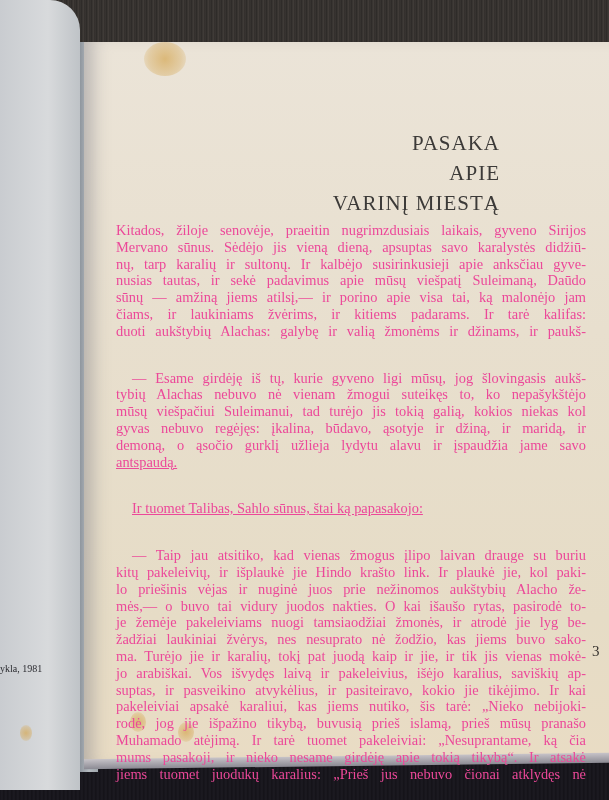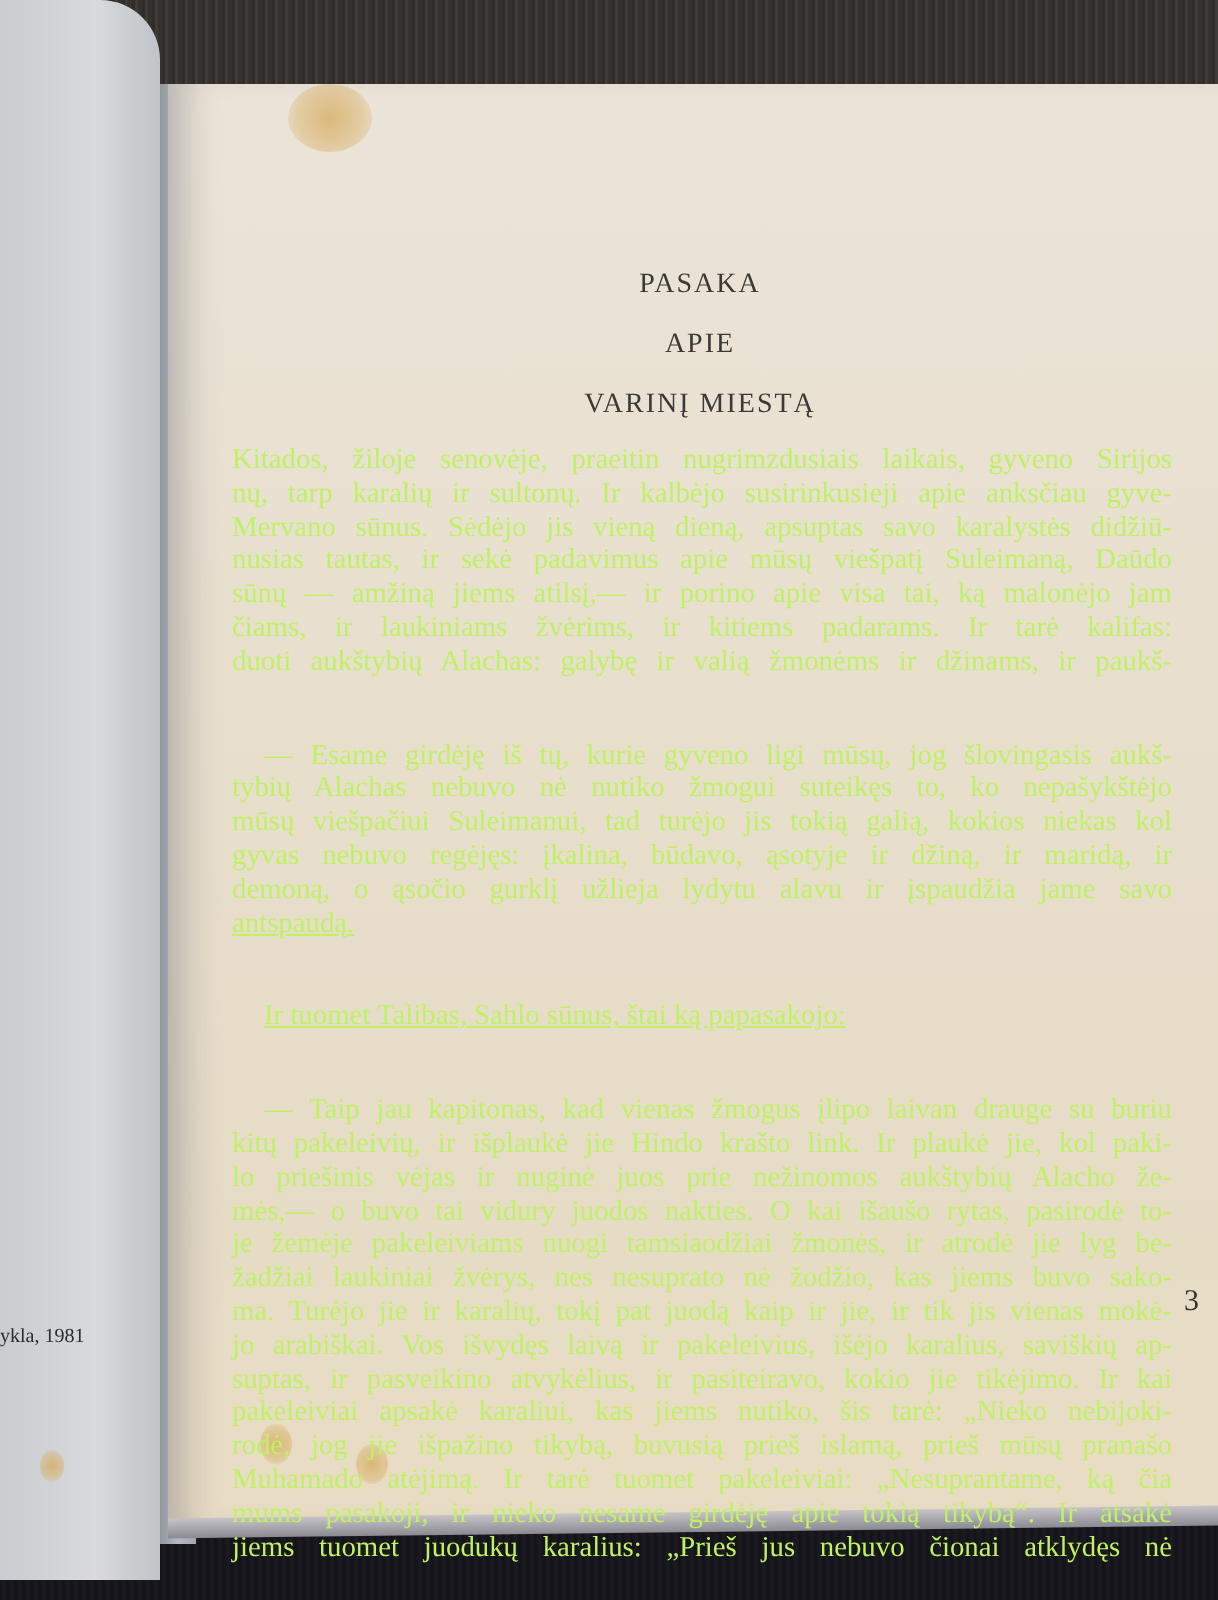--- a/index.html
+++ b/index.html
@@ -32,25 +32,25 @@
     position: absolute; left: 84px; top: 42px; width: 525px; height: 720px;
     background: linear-gradient(180deg, #ebe4d8 0%, #e8dfce 40%, #e6dcc6 80%, #e9dcc4 100%);
     box-shadow: inset 18px 0 18px -10px rgba(120,120,130,0.45);
   }
   .stain {
     position: absolute; border-radius: 50%;
     background: radial-gradient(circle, rgba(214,170,90,0.75) 0%, rgba(214,170,90,0.4) 60%, rgba(214,170,90,0) 100%);
   }
   .title {
     position: absolute; left: 200px; top: 128px; width: 300px;
-    text-align: center; color: #3c3a38; font-size: 14px; line-height: 30px; letter-spacing: 1px;
+    text-align: right; color: #3c3a38; font-size: 21px; line-height: 30px; letter-spacing: 1px;
   }
   .body-text {
     position: absolute; left: 116px; top: 222px; width: 470px;
-    color: #bef264; font-size: 14.4px; line-height: 16.8px;
+    color: #ec4899; font-size: 14.4px; line-height: 16.8px;
   }
   .line { display: block; white-space: nowrap; text-align: justify; text-align-last: justify; }
   .line.last { text-align-last: left; text-decoration: underline; }
   .line.indent { padding-left: 16px; margin-top: 30px; }
   .page-number {
     position: absolute; left: 592px; top: 643px; font-size: 15px; color: #37332f;
   }
   .bottom-edge {
     position: absolute; left: 84px; top: 756px; width: 525px; height: 10px;
     background: linear-gradient(180deg, #c7c3c8, #8b8a93);
@@ -77,34 +77,34 @@
 <div class="bottom-edge"></div>
 
 <div class="title">
   <div>PASAKA</div>
   <div>APIE</div>
   <div>VARINĮ MIESTĄ</div>
 </div>
 
 <div class="body-text">
   <span class="line">Kitados, žiloje senovėje, praeitin nugrimzdusiais laikais, gyveno Sirijos</span>
+  <span class="line">Mervano sūnus. Sėdėjo jis vieną dieną, apsuptas savo karalystės didžiū-</span>
   <span class="line">nų, tarp karalių ir sultonų. Ir kalbėjo susirinkusieji apie anksčiau gyve-</span>
-  <span class="line">Mervano sūnus. Sėdėjo jis vieną dieną, apsuptas savo karalystės didžiū-</span>
   <span class="line">nusias tautas, ir sekė padavimus apie mūsų viešpatį Suleimaną, Daūdo</span>
   <span class="line">sūnų — amžiną jiems atilsį,— ir porino apie visa tai, ką malonėjo jam</span>
   <span class="line">čiams, ir laukiniams žvėrims, ir kitiems padarams. Ir tarė kalifas:</span>
   <span class="line">duoti aukštybių Alachas: galybę ir valią žmonėms ir džinams, ir paukš-</span>
   <span class="line indent">— Esame girdėję iš tų, kurie gyveno ligi mūsų, jog šlovingasis aukš-</span>
-  <span class="line">tybių Alachas nebuvo nė nutiko žmogui suteikęs to, ko nepašykštėjo</span>
+  <span class="line">tybių Alachas nebuvo nė vienam žmogui suteikęs to, ko nepašykštėjo</span>
   <span class="line">mūsų viešpačiui Suleimanui, tad turėjo jis tokią galią, kokios niekas kol</span>
   <span class="line">gyvas nebuvo regėjęs: įkalina, būdavo, ąsotyje ir džiną, ir maridą, ir</span>
   <span class="line">demoną, o ąsočio gurklį užlieja lydytu alavu ir įspaudžia jame savo</span>
   <span class="line last">antspaudą.</span>
   <span class="line indent last">Ir tuomet Talibas, Sahlo sūnus, štai ką papasakojo:</span>
-  <span class="line indent">— Taip jau kapitonas, kad vienas žmogus įlipo laivan drauge su buriu</span>
+  <span class="line indent">— Taip jau atsitiko, kad vienas žmogus įlipo laivan drauge su buriu</span>
   <span class="line">kitų pakeleivių, ir išplaukė jie Hindo krašto link. Ir plaukė jie, kol paki-</span>
   <span class="line">lo priešinis vėjas ir nuginė juos prie nežinomos aukštybių Alacho že-</span>
   <span class="line">mės,— o buvo tai vidury juodos nakties. O kai išaušo rytas, pasirodė to-</span>
   <span class="line">je žemėje pakeleiviams nuogi tamsiaodžiai žmonės, ir atrodė jie lyg be-</span>
   <span class="line">žadžiai laukiniai žvėrys, nes nesuprato nė žodžio, kas jiems buvo sako-</span>
   <span class="line">ma. Turėjo jie ir karalių, tokį pat juodą kaip ir jie, ir tik jis vienas mokė-</span>
   <span class="line">jo arabiškai. Vos išvydęs laivą ir pakeleivius, išėjo karalius, saviškių ap-</span>
   <span class="line">suptas, ir pasveikino atvykėlius, ir pasiteiravo, kokio jie tikėjimo. Ir kai</span>
   <span class="line">pakeleiviai apsakė karaliui, kas jiems nutiko, šis tarė: „Nieko nebijoki-</span>
   <span class="line">rodė, jog jie išpažino tikybą, buvusią prieš islamą, prieš mūsų pranašo</span>

